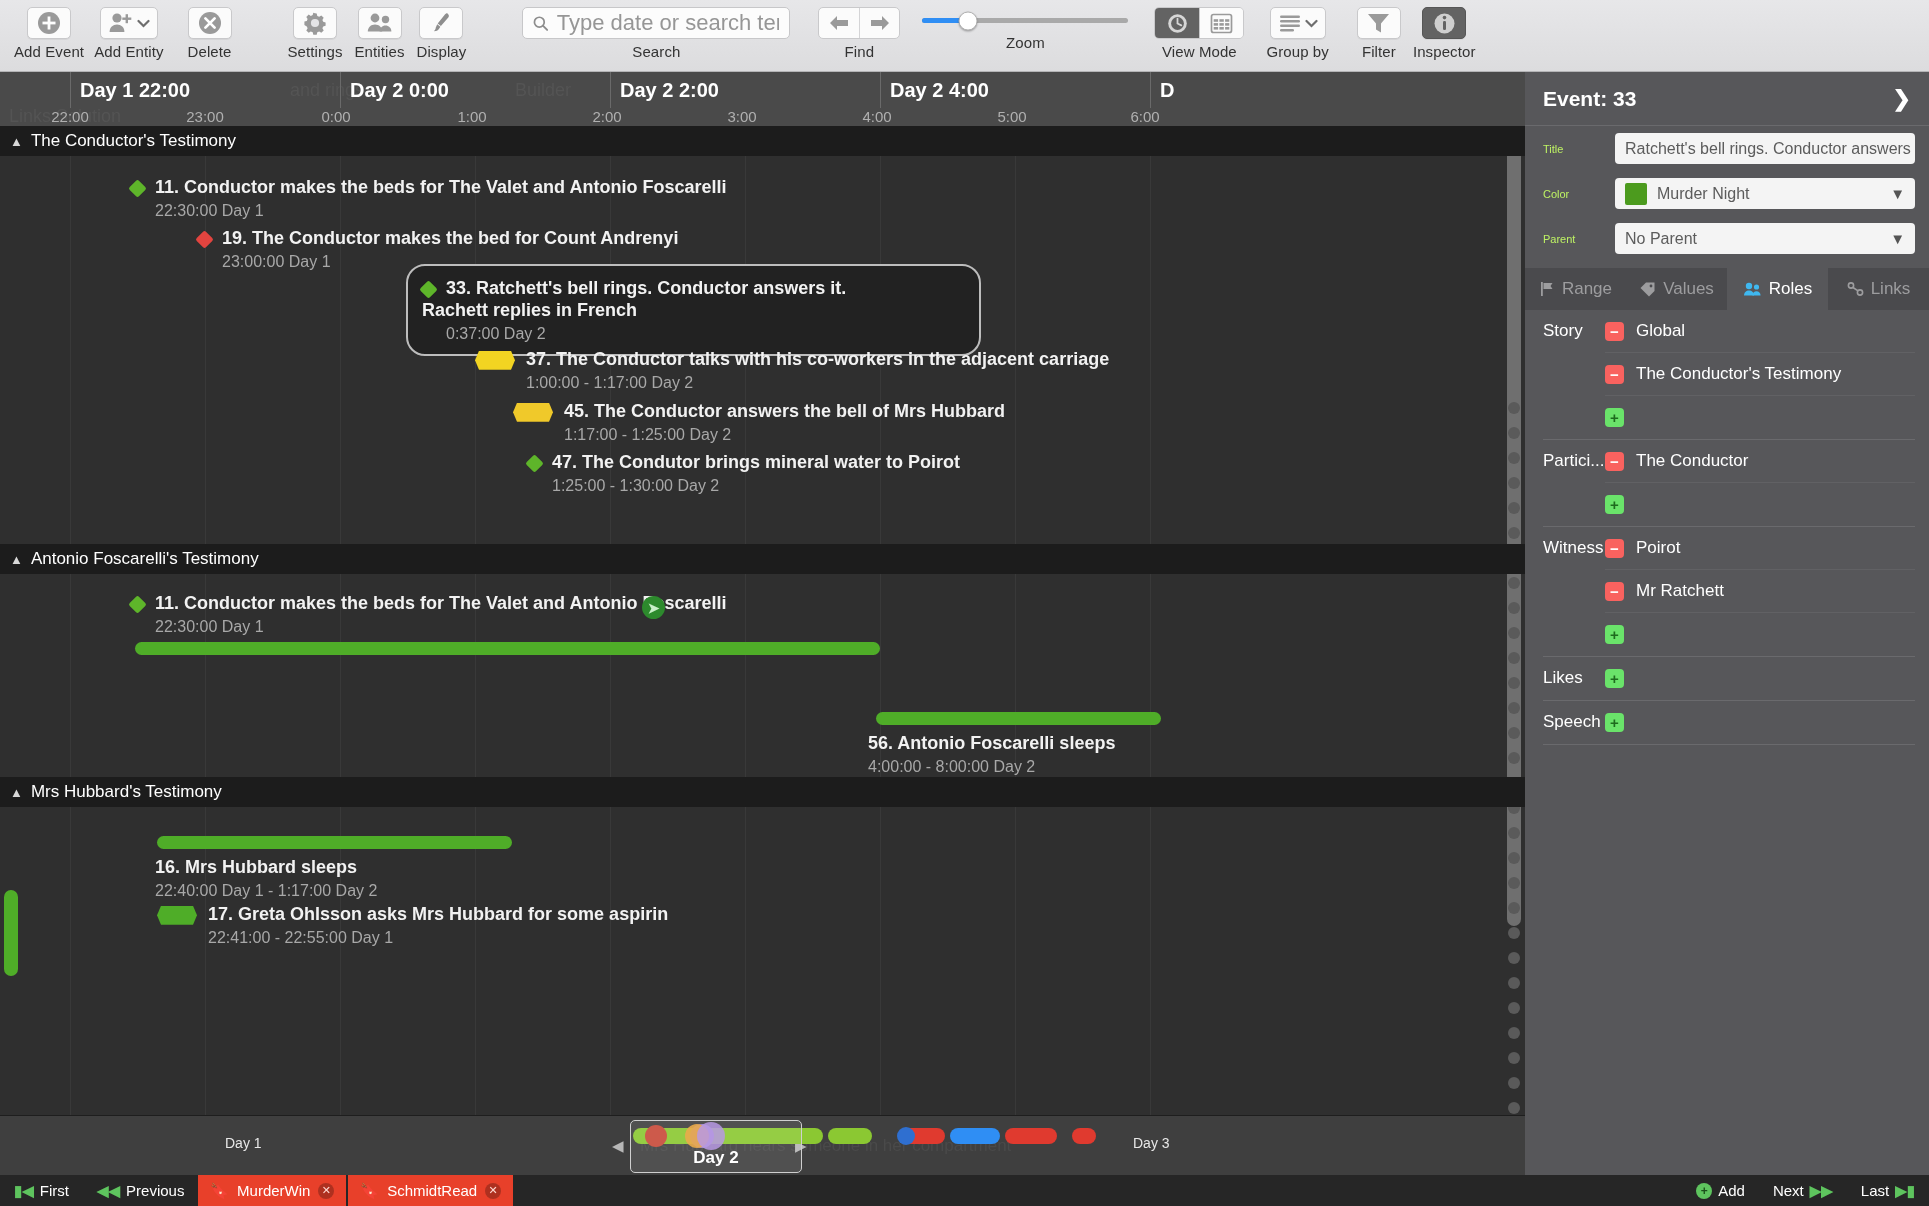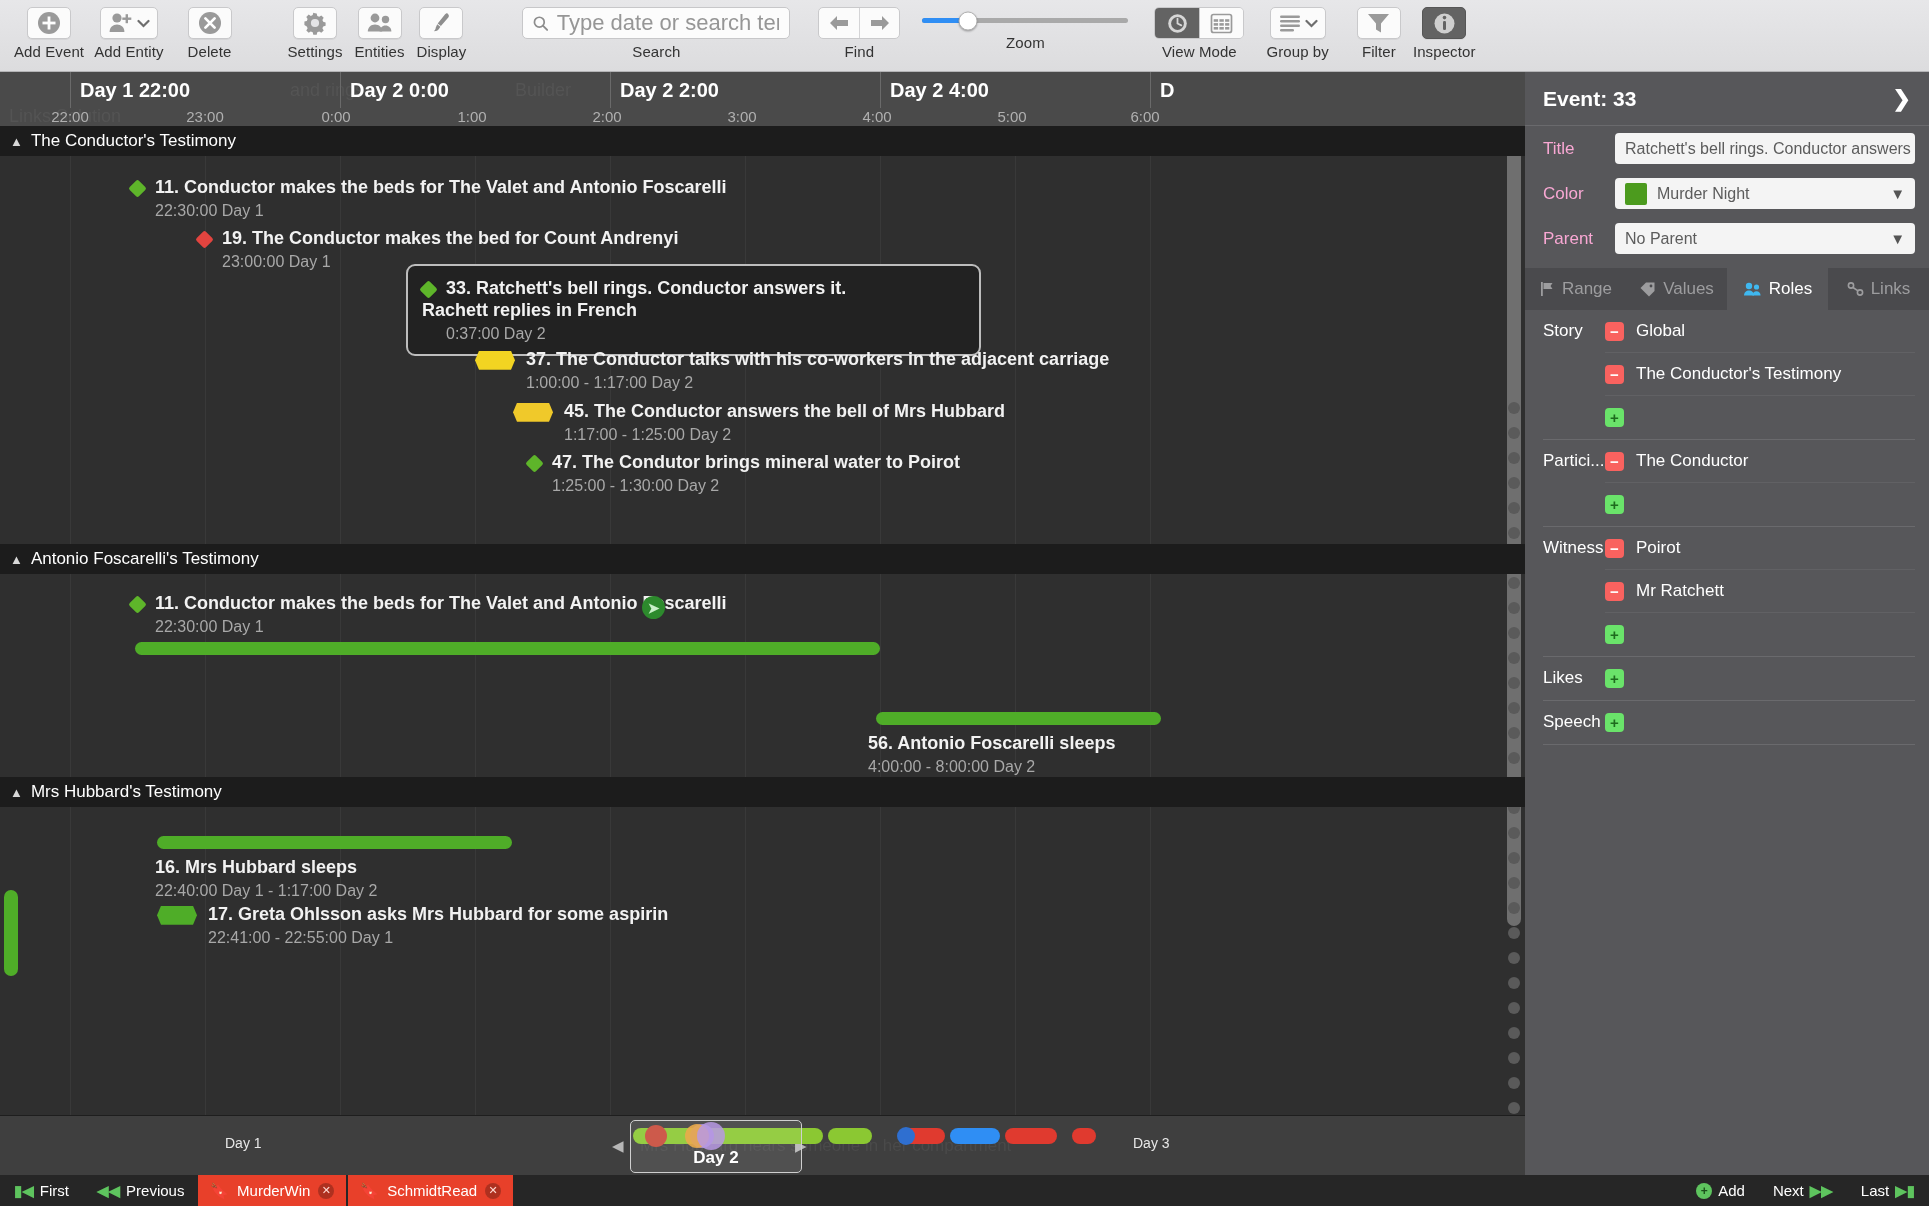--- a/index.html
+++ b/index.html
@@ -109,21 +109,21 @@
   .evt-time { font-size:16px; color:#a8a8a8; line-height:21px; margin-top:2px; }
   .dia {
     display:inline-block; width:13px; height:13px; transform:rotate(45deg);
     vertical-align:middle; margin-right:11px; border-radius:2px;
   }
   .hexi {
     display:inline-block; width:40px; height:19px; vertical-align:middle; margin-right:11px;
     clip-path: polygon(10% 0,90% 0,100% 50%,90% 100%,10% 100%,0 50%);
   }
   .selcard {
-    position:absolute; border:2px solid #bdbdbd; border-radius:9px;
+    position:absolute; border:2px solid #bdbdbd; border-radius:19px;
     background:#222222; padding:11px 16px 10px 14px;
   }
   .bar { position:absolute; height:13px; border-radius:7px; background:#4fad28; }
   .bar-lbl { position:absolute; }
   .circ-arrow {
     position:absolute; width:23px; height:23px; border-radius:50%;
     background:#2d8a2d; display:flex; align-items:center; justify-content:center;
     color:#c8f0c8; font-size:14px; font-weight:bold;
   }
 
@@ -158,21 +158,21 @@
 
   
   .inspector { width:404px; background:#57575a; display:flex; flex-direction:column; }
   .insp-head {
     height:54px; display:flex; align-items:center; justify-content:space-between;
     padding:0 18px; color:#fff; font-size:21px; font-weight:bold;
     border-bottom:1px solid #6a6a6d;
   }
   .insp-head .arrow { font-size:22px; font-weight:bold; }
   .frow { display:flex; align-items:center; padding:7px 14px 7px 18px; gap:10px; }
-  .flab { width:62px; color:#f9a8d4; font-size:17px; }
+  .flab { width:62px; color:#bef264; font-size:11px; }
   .finput {
     flex:1; height:31px; background:#f4f4f4; border-radius:4px;
     display:flex; align-items:center; padding:0 10px; font-size:16px; color:#5c5c5c;
     overflow:hidden; white-space:nowrap;
   }
   .fsel {
     flex:1; height:31px; background:#f4f4f4; border-radius:4px;
     display:flex; align-items:center; padding:0 10px; gap:10px;
     font-size:16px; color:#5c5c5c;
   }

